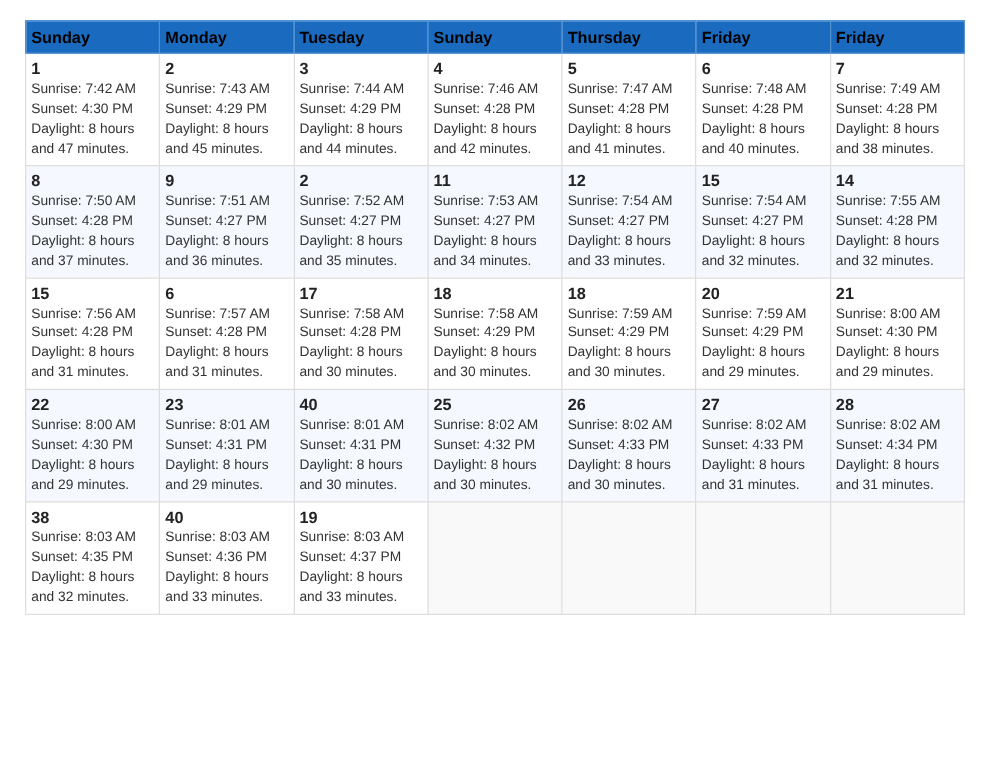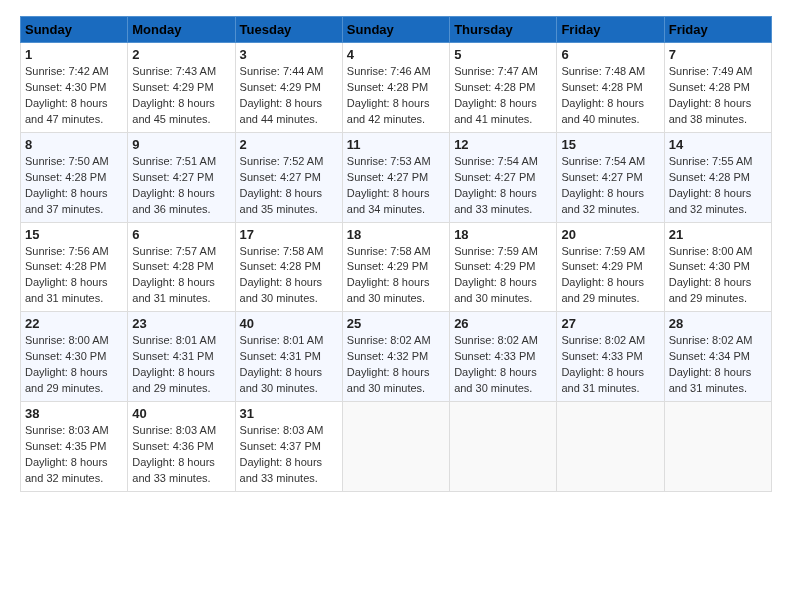--- a/index.html
+++ b/index.html
@@ -223,21 +223,21 @@
         <tr>
           <td>
             <span class="day-num">38</span>
             <div class="cell-text">Sunrise: 8:03 AM<br>Sunset: 4:35 PM<br>Daylight: 8 hours and 32 minutes.</div>
           </td>
           <td>
             <span class="day-num">40</span>
             <div class="cell-text">Sunrise: 8:03 AM<br>Sunset: 4:36 PM<br>Daylight: 8 hours and 33 minutes.</div>
           </td>
           <td>
-            <span class="day-num">31</span>
+            <span class="day-num">19</span>
             <div class="cell-text">Sunrise: 8:03 AM<br>Sunset: 4:37 PM<br>Daylight: 8 hours and 33 minutes.</div>
           </td>
           <td class="empty"></td>
           <td class="empty"></td>
           <td class="empty"></td>
           <td class="empty"></td>
         </tr>
       </tbody>
   </table>
 </div>

